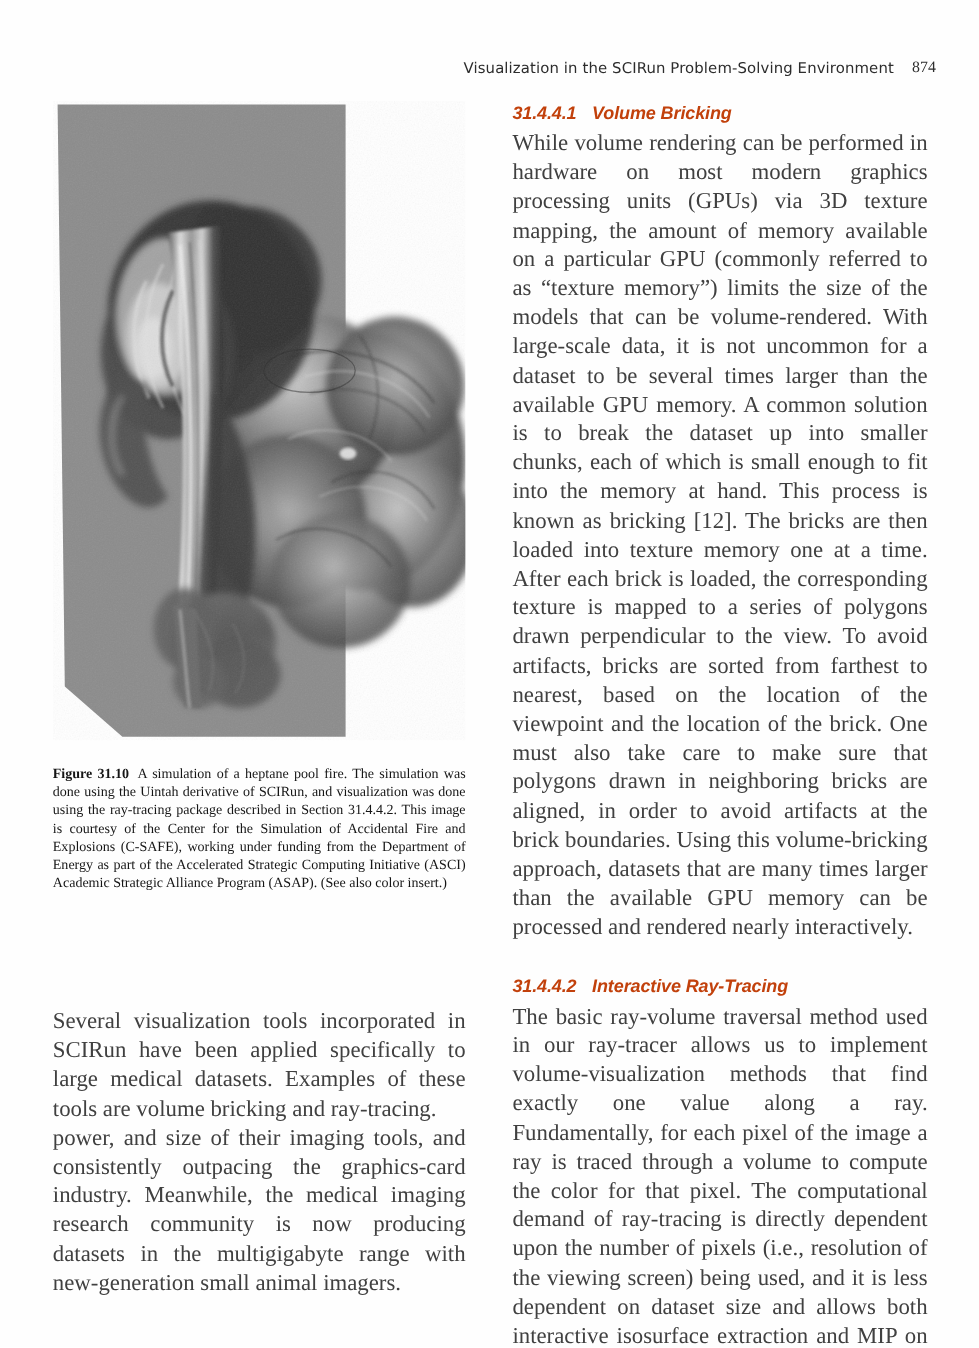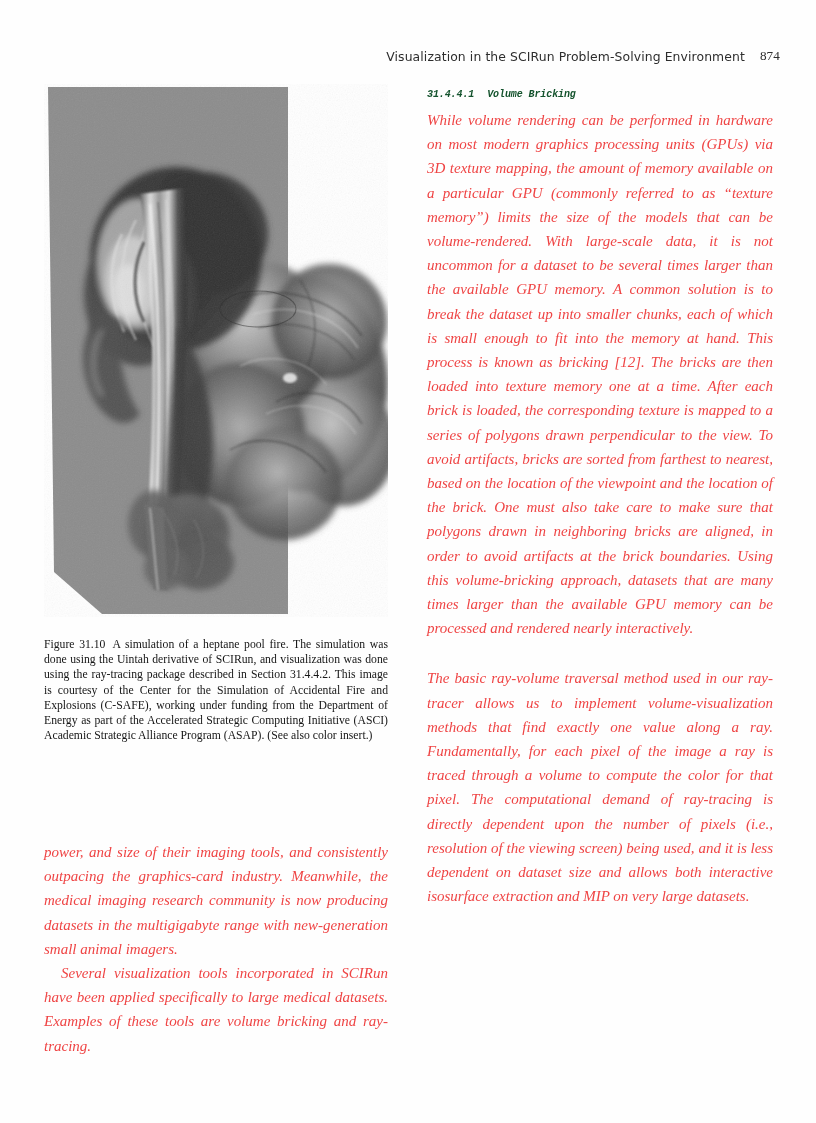--- a/index.html
+++ b/index.html
@@ -79,53 +79,52 @@
     top: 637px;
     width: 344px;
     font-size: 11.7px;
     line-height: 15.2px;
     text-align: justify;
     text-justify: inter-word;
     hyphens: manual;
     color: #151515;
   }
   .caption .cap-label {
-    font-weight: normal;
+    font-weight: bold;
   }
   .caption .cap-gap { display: inline-block; width: 7px; }
 
   
   .lower-left {
     position: absolute;
     left: 44px;
     top: 840px;
     width: 344px;
   }
 
   
   .body-p {
     margin: 0;
-    font-size: 15px;
+    font-size: 19px;
     line-height: 24.2px;
     text-align: justify;
     text-justify: inter-word;
-    color: #ef4444;
-    font-style: italic;
+    color: #404040;
   }
   .body-p + .body-p { text-indent: 17px; }
   .body-p.noindent { text-indent: 0; }
 
   h3.sec-head {
     margin: 0 0 2px 0;
-    font-family: Liberation Mono, monospace;
+    font-family: Liberation Sans, sans-serif;
     font-style: italic;
     font-weight: bold;
-    font-size: 10px;
+    font-size: 15px;
     line-height: 22px;
-    color: #14532d;
+    color: #c2410c;
     letter-spacing: -0.1px;
   }
   h3.sec-head .sh-num { margin-right: 13px; }
   .sec-head-spacer { height: 26px; }
 </style>
 </head>
 <body>
 
 <div class="page">
 
@@ -288,30 +287,33 @@
       </div>
     </div>
 
   </div>
 
   <div class="caption">
     <span class="cap-label">Figure 31.10</span><span class="cap-gap"></span><span>A simulation of a heptane pool fire. The simulation was done using the Uintah derivative of SCIRun, and visualization was done using the ray-tracing package described in Section 31.4.4.2. This image is courtesy of the Center for the Simulation of Accidental Fire and Explosions (C-SAFE), working under funding from the Department of Energy as part of the Accelerated Strategic Computing Initiative (ASCI) Academic Strategic Alliance Program (ASAP). (See also color insert.)</span>
   </div>
 
   <div class="lower-left">
+    <p class="body-p">Several visualization tools incorporated in SCIRun have been applied specifically to large medical datasets. Examples of these tools are volume bricking and ray-tracing.</p>
     <p class="body-p noindent">power, and size of their imaging tools, and consistently outpacing the graphics-card industry. Meanwhile, the medical imaging research community is now producing datasets in the multigigabyte range with new-generation small animal imagers.</p>
-    <p class="body-p">Several visualization tools incorporated in SCIRun have been applied specifically to large medical datasets. Examples of these tools are volume bricking and ray-tracing.</p>
   </div>
 
   <div class="col-right">
 
     <h3 class="sec-head">
       <span class="sh-num">31.4.4.1</span><span>Volume Bricking</span>
     </h3>
     <p class="body-p noindent">While volume rendering can be performed in hardware on most modern graphics processing units (GPUs) via 3D texture mapping, the amount of memory available on a particular GPU (commonly referred to as “texture memory”) limits the size of the models that can be volume-rendered. With large-scale data, it is not uncommon for a dataset to be several times larger than the available GPU memory. A common solution is to break the dataset up into smaller chunks, each of which is small enough to fit into the memory at hand. This process is known as bricking [12]. The bricks are then loaded into texture memory one at a time. After each brick is loaded, the corresponding texture is mapped to a series of polygons drawn perpendicular to the view. To avoid artifacts, bricks are sorted from farthest to nearest, based on the location of the viewpoint and the location of the brick. One must also take care to make sure that polygons drawn in neighboring bricks are aligned, in order to avoid artifacts at the brick boundaries. Using this volume-bricking approach, datasets that are many times larger than the available GPU memory can be processed and rendered nearly interactively.</p>
 
     <div class="sec-head-spacer"></div>
 
+    <h3 class="sec-head">
+      <span class="sh-num">31.4.4.2</span><span>Interactive Ray-Tracing</span>
+    </h3>
     <p class="body-p noindent">The basic ray-volume traversal method used in our ray-tracer allows us to implement volume-visualization methods that find exactly one value along a ray. Fundamentally, for each pixel of the image a ray is traced through a volume to compute the color for that pixel. The computational demand of ray-tracing is directly dependent upon the number of pixels (i.e., resolution of the viewing screen) being used, and it is less dependent on dataset size and allows both interactive isosurface extraction and MIP on very large datasets.</p>
 
   </div>
 
 </div>
 
 </body></html>

